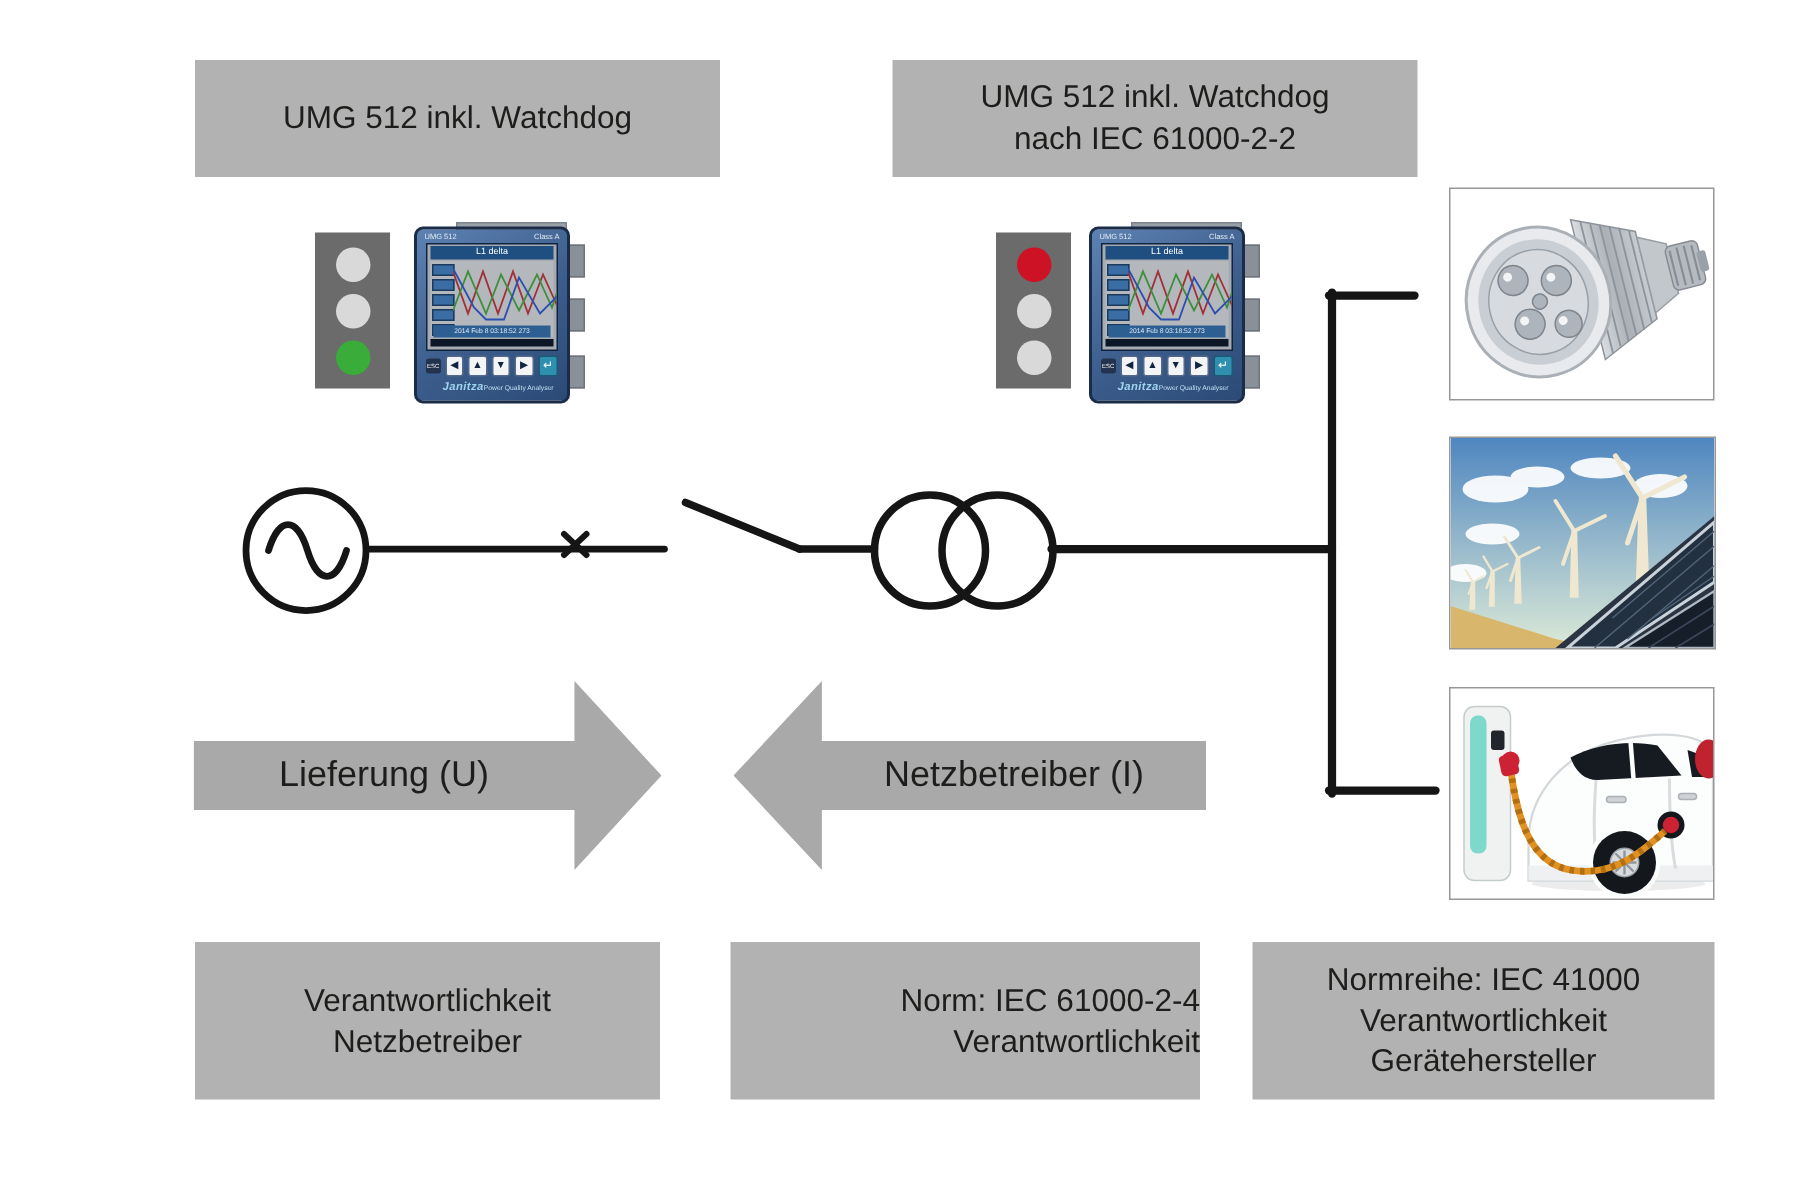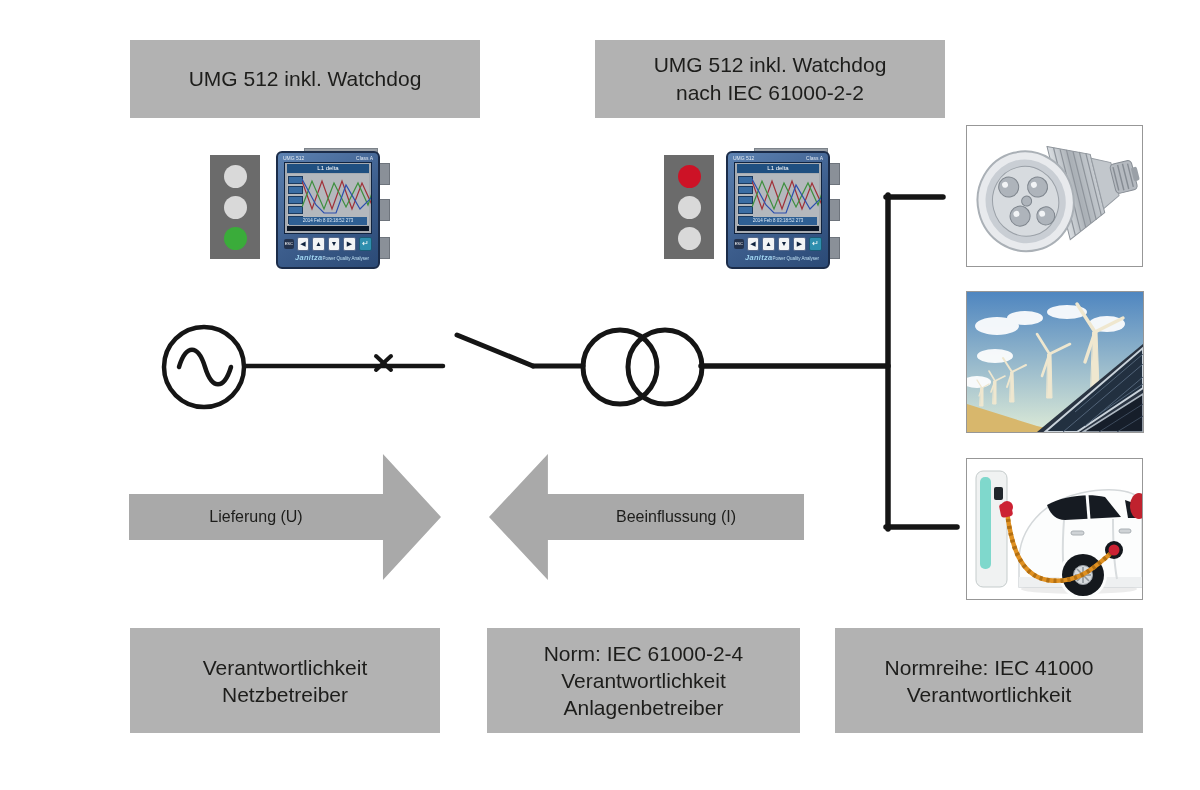--- a/index.html
+++ b/index.html
@@ -48,21 +48,21 @@
   .btn-esc{width:11px;height:10px;background:#23324d;color:#fff;font-size:4px;line-height:10px;text-align:center;border-radius:2px;}
   .btn-key{width:12px;height:12px;background:#f2f4f6;border:1px solid #55688a;border-radius:2px;color:#10233f;font-size:7px;line-height:11px;text-align:center;}
   .btn-enter{width:13px;height:12px;background:#2f8fae;border:1px solid #1b5a74;border-radius:2px;color:#fff;font-size:8px;line-height:11px;text-align:center;}
   .dev-foot{display:flex;justify-content:flex-start;align-items:baseline;padding:1px 5px 0;margin-left:12px;}
   .janitza{color:#9fd4f0;font-size:7.5px;font-weight:bold;font-style:italic;letter-spacing:.3px;}
   .pqa{color:#bfe0f2;font-size:4.5px;}
   
   .photo{position:absolute;background:#fff;border:1px solid #979797;box-sizing:border-box;overflow:hidden;}
   
   .flow-arrow{position:absolute;height:126px;background:#a9a9a9;display:flex;align-items:center;}
-  .flow-arrow .lbl{flex:1;text-align:center;font-size:16px;color:#1d1d1b;}
+  .flow-arrow .lbl{flex:1;text-align:center;font-size:24px;color:#1d1d1b;}
   .arrow-right{clip-path:polygon(0 31.7%,81.4% 31.7%,81.4% 0,100% 50%,81.4% 100%,81.4% 68.3%,0 68.3%);}
   .arrow-right .lbl{margin-right:58px;}
   .arrow-left{clip-path:polygon(18.7% 0,18.7% 31.7%,100% 31.7%,100% 68.3%,18.7% 68.3%,18.7% 100%,0 50%);}
   .arrow-left .lbl{margin-left:59px;}
   .bottom-line{display:block;}
 </style>
 </head>
 <body>
 
 <div class="canvas">
@@ -354,30 +354,30 @@
       <path d="M 40 53 C 44 84 52 116 80 121 C 110 126 128 108 143 95" fill="none" stroke="#e09122" stroke-width="4.5"></path>
       <path d="M 40 53 C 44 84 52 116 80 121 C 110 126 128 108 143 95" fill="none" stroke="#b26f12" stroke-width="4.5" stroke-dasharray="3 4"></path>
       <rect x="33" y="44" width="12" height="14" rx="3" fill="#cc2233" transform="rotate(-12 39 51)"></rect>
     </svg>
   </div>
 
   <div class="flow-arrow arrow-right" style="left:129px;top:454px;width:312px;">
     <span class="lbl">Lieferung (U)</span>
   </div>
   <div class="flow-arrow arrow-left" style="left:489px;top:454px;width:315px;">
-    <span class="lbl">Beeinflussung (I)</span>
+    <span class="lbl">Netzbetreiber (I)</span>
   </div>
 
   <div class="gbox" style="left:130px;top:628px;width:310px;height:105px;line-height:27px;">
     <span class="bottom-line">Verantwortlichkeit</span>
     <span class="bottom-line">Netzbetreiber</span>
   </div>
-  <div class="gbox" style="left:487px;top:628px;width:313px;height:105px;line-height:27px;">
+  <div class="gbox" style="left:487px;top:628px;width:313px;height:105px;line-height:27px;align-items:flex-end;">
     <span class="bottom-line">Norm: IEC 61000-2-4</span>
     <span class="bottom-line">Verantwortlichkeit</span>
-    <span class="bottom-line">Anlagenbetreiber</span>
   </div>
   <div class="gbox" style="left:835px;top:628px;width:308px;height:105px;line-height:27px;">
     <span class="bottom-line">Normreihe: IEC 41000</span>
     <span class="bottom-line">Verantwortlichkeit</span>
+    <span class="bottom-line">Gerätehersteller</span>
   </div>
 
 </div>
 
 </body></html>

